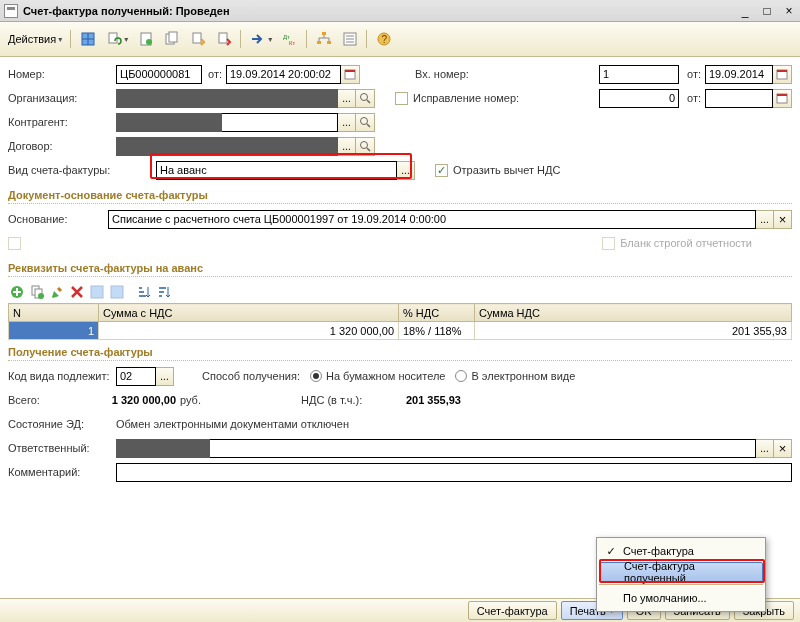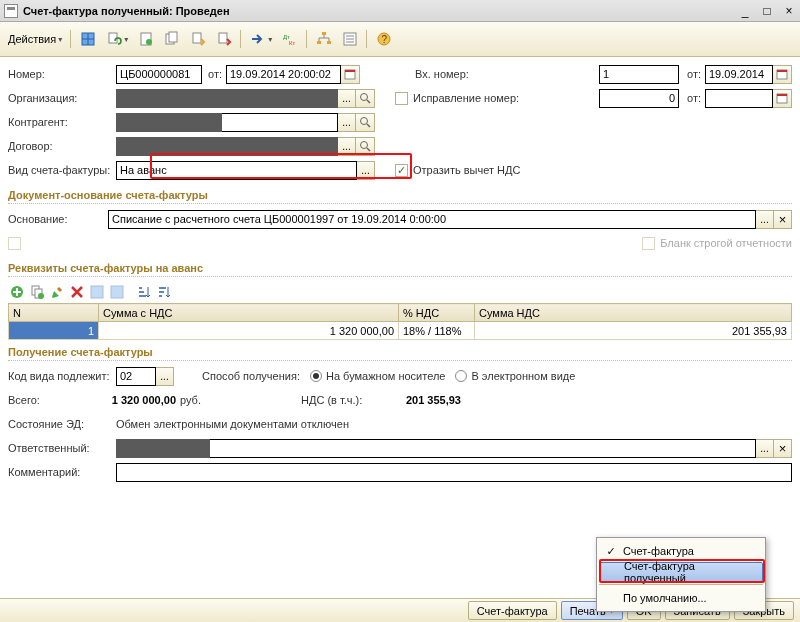--- a/index.html
+++ b/index.html
@@ -357,41 +357,41 @@
     <span class="mag-btn">
         <svg class="mag-svg" viewBox="0 0 12 12">
           <circle cx="5" cy="5" r="3.5" fill="none" stroke="#666"></circle>
           <line x1="8" y1="8" x2="11" y2="11" stroke="#666" stroke-width="1.5"></line>
         </svg>
       </span>
   </div>
 
   <div class="row">
     <span class="lbl lbl-100">Вид счета-фактуры:</span>
-    <input class="inp" style="width: 241px;" value="На аванс">
+    <input class="inp" style="width: 241px; margin-left: 40px;" value="На аванс">
     <span class="ellipsis-btn">...</span>
     <span style="width:20px"></span>
     <span class="chk checked"></span>
     <span class="lbl">Отразить вычет НДС</span>
   </div>
 
   <div class="section-hdr">Документ-основание счета-фактуры</div>
 
   <div class="row">
     <span class="lbl" style="width:100px">Основание:</span>
     <input class="inp" style="flex: 1 1 0%;" value="Списание с расчетного счета ЦБ000001997 от 19.09.2014 0:00:00">
     <span class="ellipsis-btn">...</span>
     <span class="ellipsis-btn" style="font-size:13px">×</span>
   </div>
 
   <div class="row">
     <span class="chk" style="opacity:0.5"></span>
     <span style="flex:1"></span>
     <span class="chk" style="opacity:0.5"></span>
-    <span class="lbl" style="color:#aaa;">Бланк строгой отчетности</span>
+    <span class="lbl" style="color:#aaa;margin-right:40px">Бланк строгой отчетности</span>
   </div>
 
   <div class="section-hdr">Реквизиты счета-фактуры на аванс</div>
 
   <div class="minitoolbar">
     <span class="mbtn">
         <svg viewBox="0 0 16 16" width="16" height="16">
           <circle cx="8" cy="8" r="6" fill="#4ab04a"></circle>
           <path d="M8 4 v8 M4 8 h8" stroke="#fff" stroke-width="2"></path>
         </svg>

